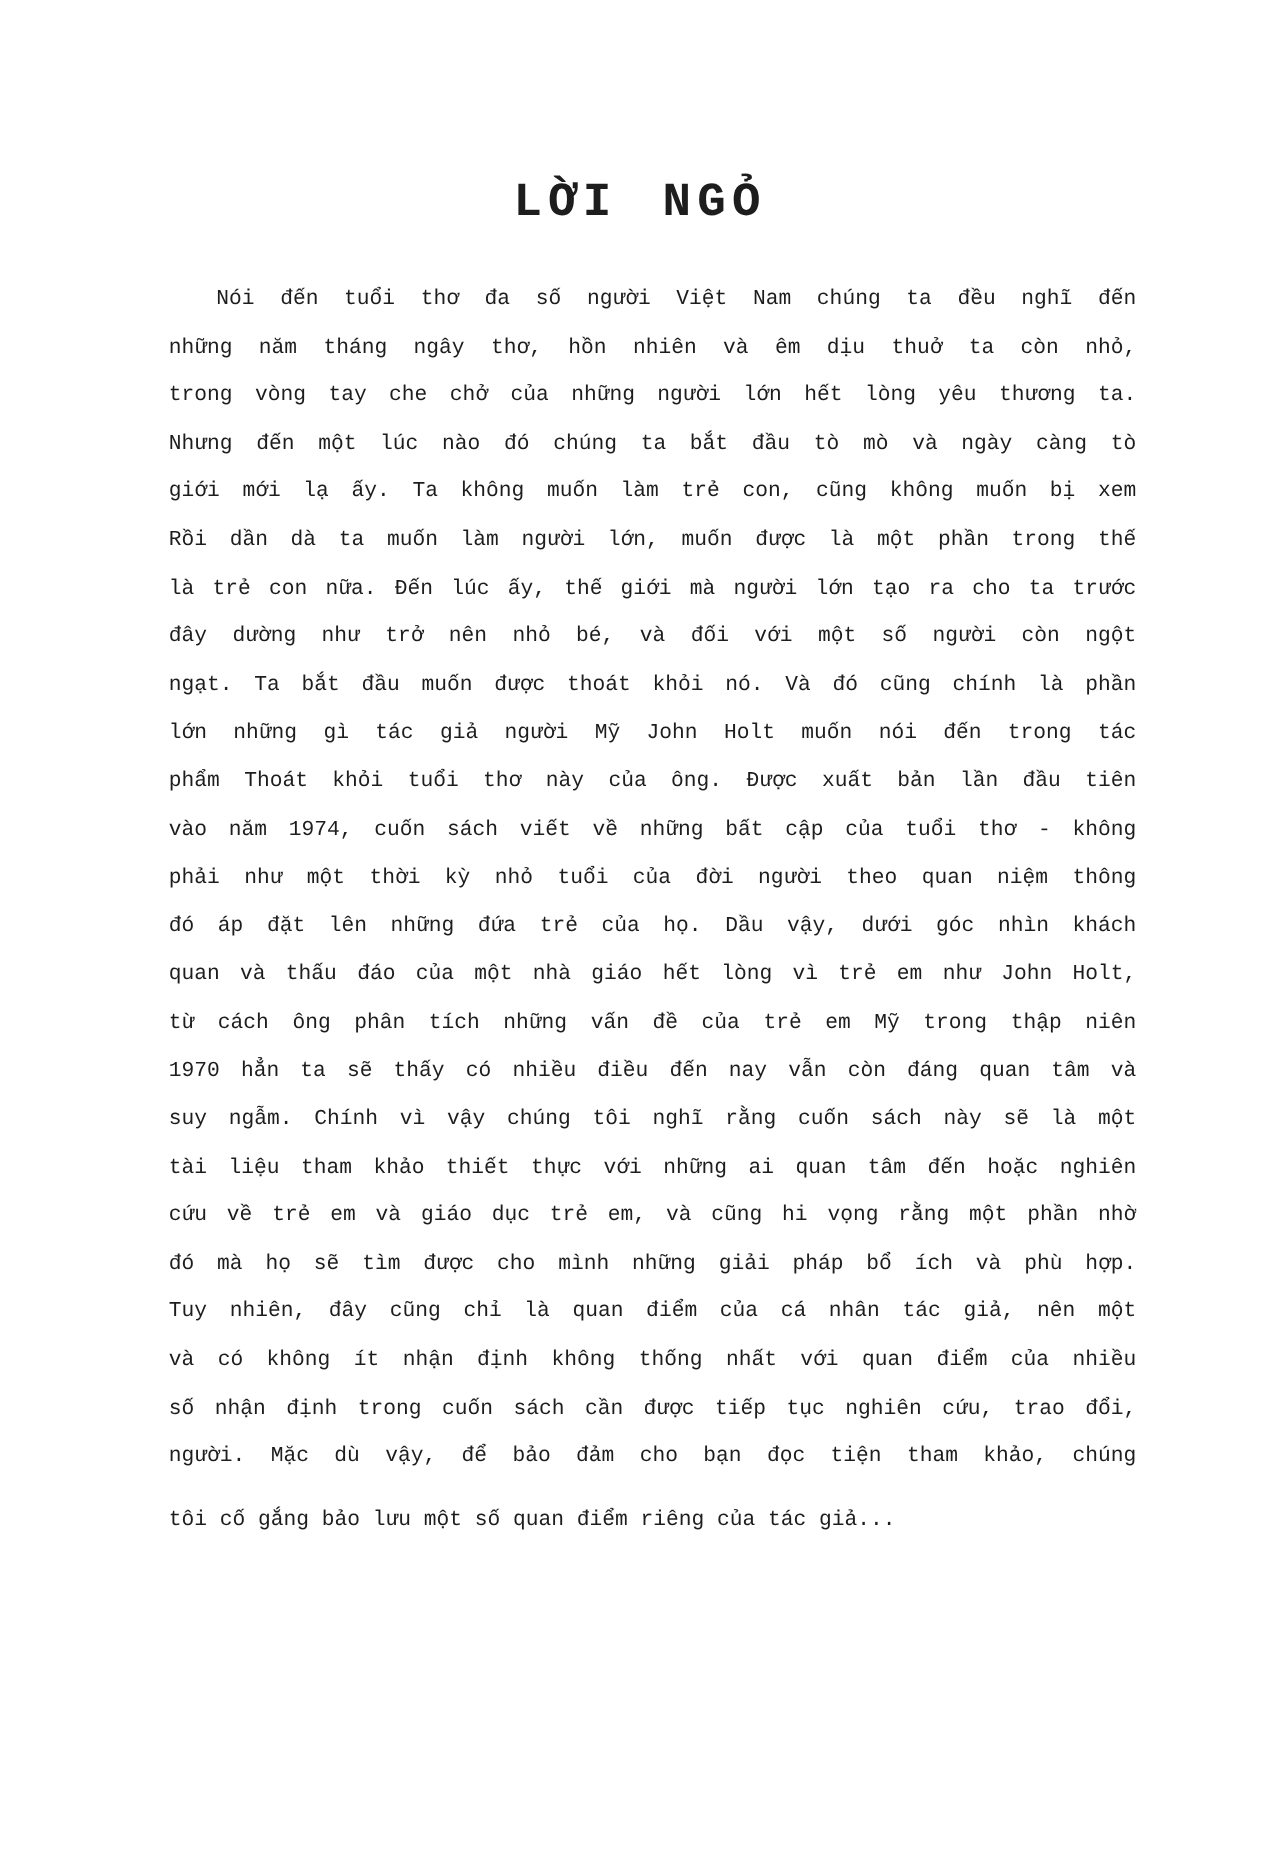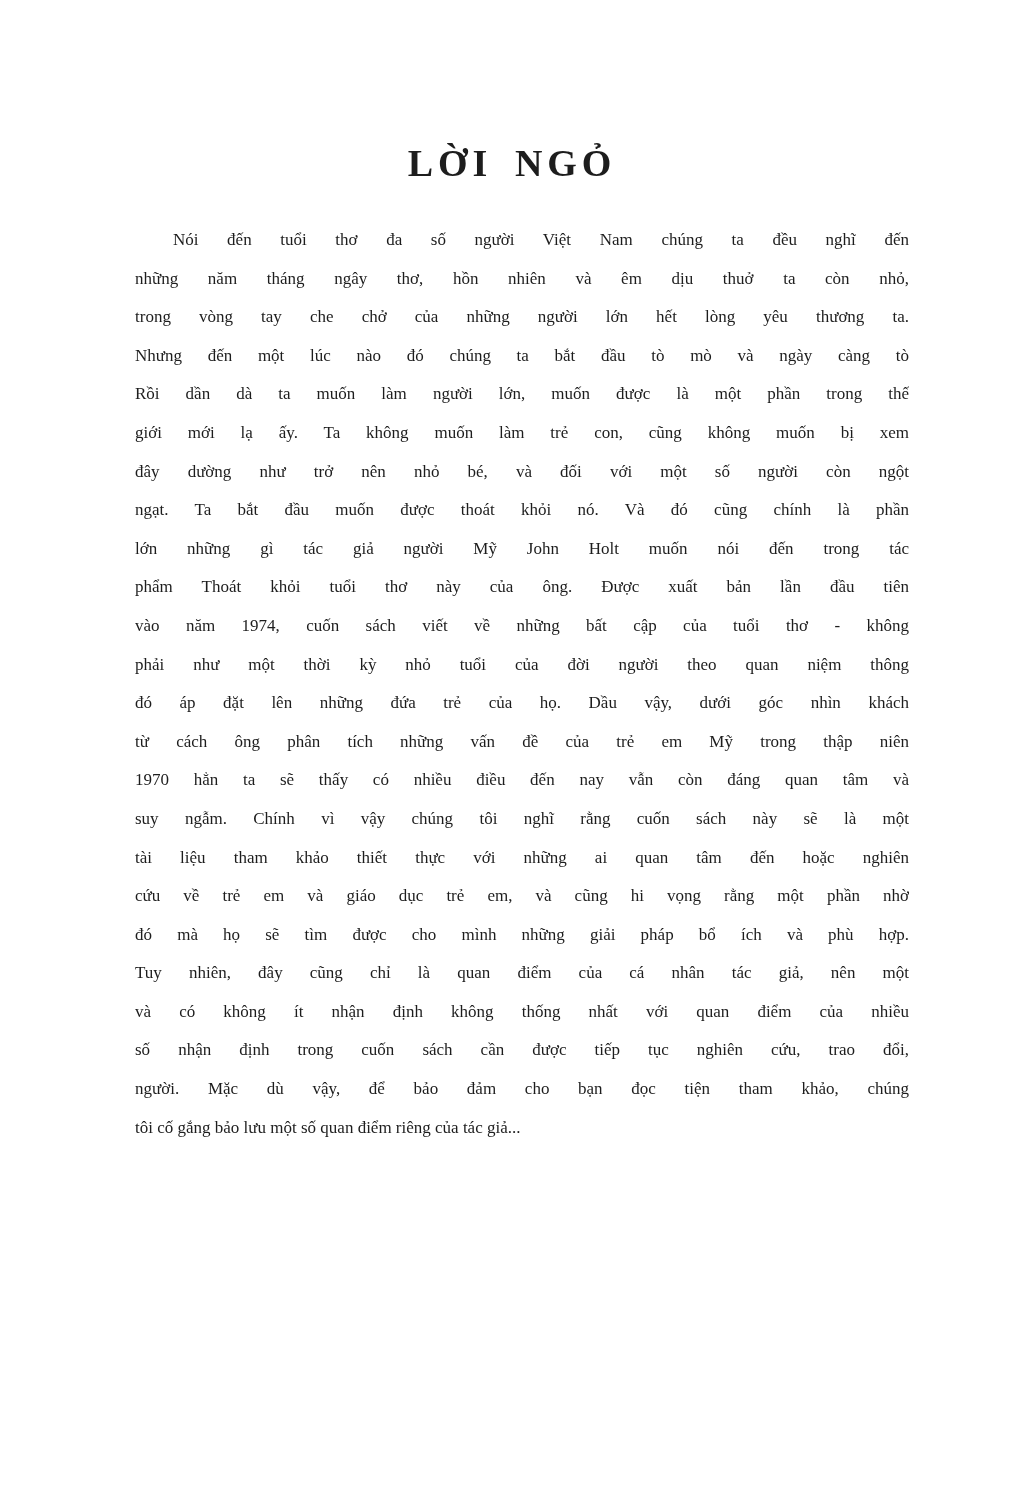--- a/index.html
+++ b/index.html
@@ -6,21 +6,21 @@
     margin: 0;
     padding: 0;
     background: #ffffff;
   }
   .page {
     position: relative;
     width: 1024px;
     height: 1497px;
     background: #ffffff;
     overflow: hidden;
-    font-family: Liberation Serif, serif;
+    font-family: Liberation Mono, monospace;
   }
   .page-title {
     position: absolute;
     top: 140px;
     left: 0;
     width: 100%;
     margin: 0;
     text-align: center;
     font-size: 38px;
     line-height: 46px;
@@ -41,41 +41,44 @@
     text-align: justify;
     text-align-last: justify;
     overflow: hidden;
     white-space: normal;
   }
   .text-line.first {
     text-indent: 38px;
   }
   .text-line.last {
     text-align-last: left;
+    margin-top: 12px;
   }
 </style>
 </head>
 <body style="background: rgb(255, 255, 255);">
 
 <div class="page" style="color: rgb(29, 29, 29);">
   <h1 class="page-title">LỜI NGỎ</h1>
   <div class="body-text" id="paragraph">
       <div class="text-line first">Nói đến tuổi thơ đa số người Việt Nam chúng ta đều nghĩ đến</div>
       <div class="text-line">những năm tháng ngây thơ, hồn nhiên và êm dịu thuở ta còn nhỏ,</div>
       <div class="text-line">trong vòng tay che chở của những người lớn hết lòng yêu thương ta.</div>
       <div class="text-line">Nhưng đến một lúc nào đó chúng ta bắt đầu tò mò và ngày càng tò</div>
+      <div class="text-line">giới mới lạ ấy. Ta không muốn làm trẻ con, cũng không muốn bị xem</div>
       <div class="text-line">Rồi dần dà ta muốn làm người lớn, muốn được là một phần trong thế</div>
-      <div class="text-line">giới mới lạ ấy. Ta không muốn làm trẻ con, cũng không muốn bị xem</div>
+      <div class="text-line">là trẻ con nữa. Đến lúc ấy, thế giới mà người lớn tạo ra cho ta trước</div>
       <div class="text-line">đây dường như trở nên nhỏ bé, và đối với một số người còn ngột</div>
       <div class="text-line">ngạt. Ta bắt đầu muốn được thoát khỏi nó. Và đó cũng chính là phần</div>
       <div class="text-line">lớn những gì tác giả người Mỹ John Holt muốn nói đến trong tác</div>
       <div class="text-line">phẩm Thoát khỏi tuổi thơ này của ông. Được xuất bản lần đầu tiên</div>
       <div class="text-line">vào năm 1974, cuốn sách viết về những bất cập của tuổi thơ - không</div>
       <div class="text-line">phải như một thời kỳ nhỏ tuổi của đời người theo quan niệm thông</div>
       <div class="text-line">đó áp đặt lên những đứa trẻ của họ. Dầu vậy, dưới góc nhìn khách</div>
+      <div class="text-line">quan và thấu đáo của một nhà giáo hết lòng vì trẻ em như John Holt,</div>
       <div class="text-line">từ cách ông phân tích những vấn đề của trẻ em Mỹ trong thập niên</div>
       <div class="text-line">1970 hẳn ta sẽ thấy có nhiều điều đến nay vẫn còn đáng quan tâm và</div>
       <div class="text-line">suy ngẫm. Chính vì vậy chúng tôi nghĩ rằng cuốn sách này sẽ là một</div>
       <div class="text-line">tài liệu tham khảo thiết thực với những ai quan tâm đến hoặc nghiên</div>
       <div class="text-line">cứu về trẻ em và giáo dục trẻ em, và cũng hi vọng rằng một phần nhờ</div>
       <div class="text-line">đó mà họ sẽ tìm được cho mình những giải pháp bổ ích và phù hợp.</div>
       <div class="text-line">Tuy nhiên, đây cũng chỉ là quan điểm của cá nhân tác giả, nên một</div>
       <div class="text-line">và có không ít nhận định không thống nhất với quan điểm của nhiều</div>
       <div class="text-line">số nhận định trong cuốn sách cần được tiếp tục nghiên cứu, trao đổi,</div>
       <div class="text-line">người. Mặc dù vậy, để bảo đảm cho bạn đọc tiện tham khảo, chúng</div>

